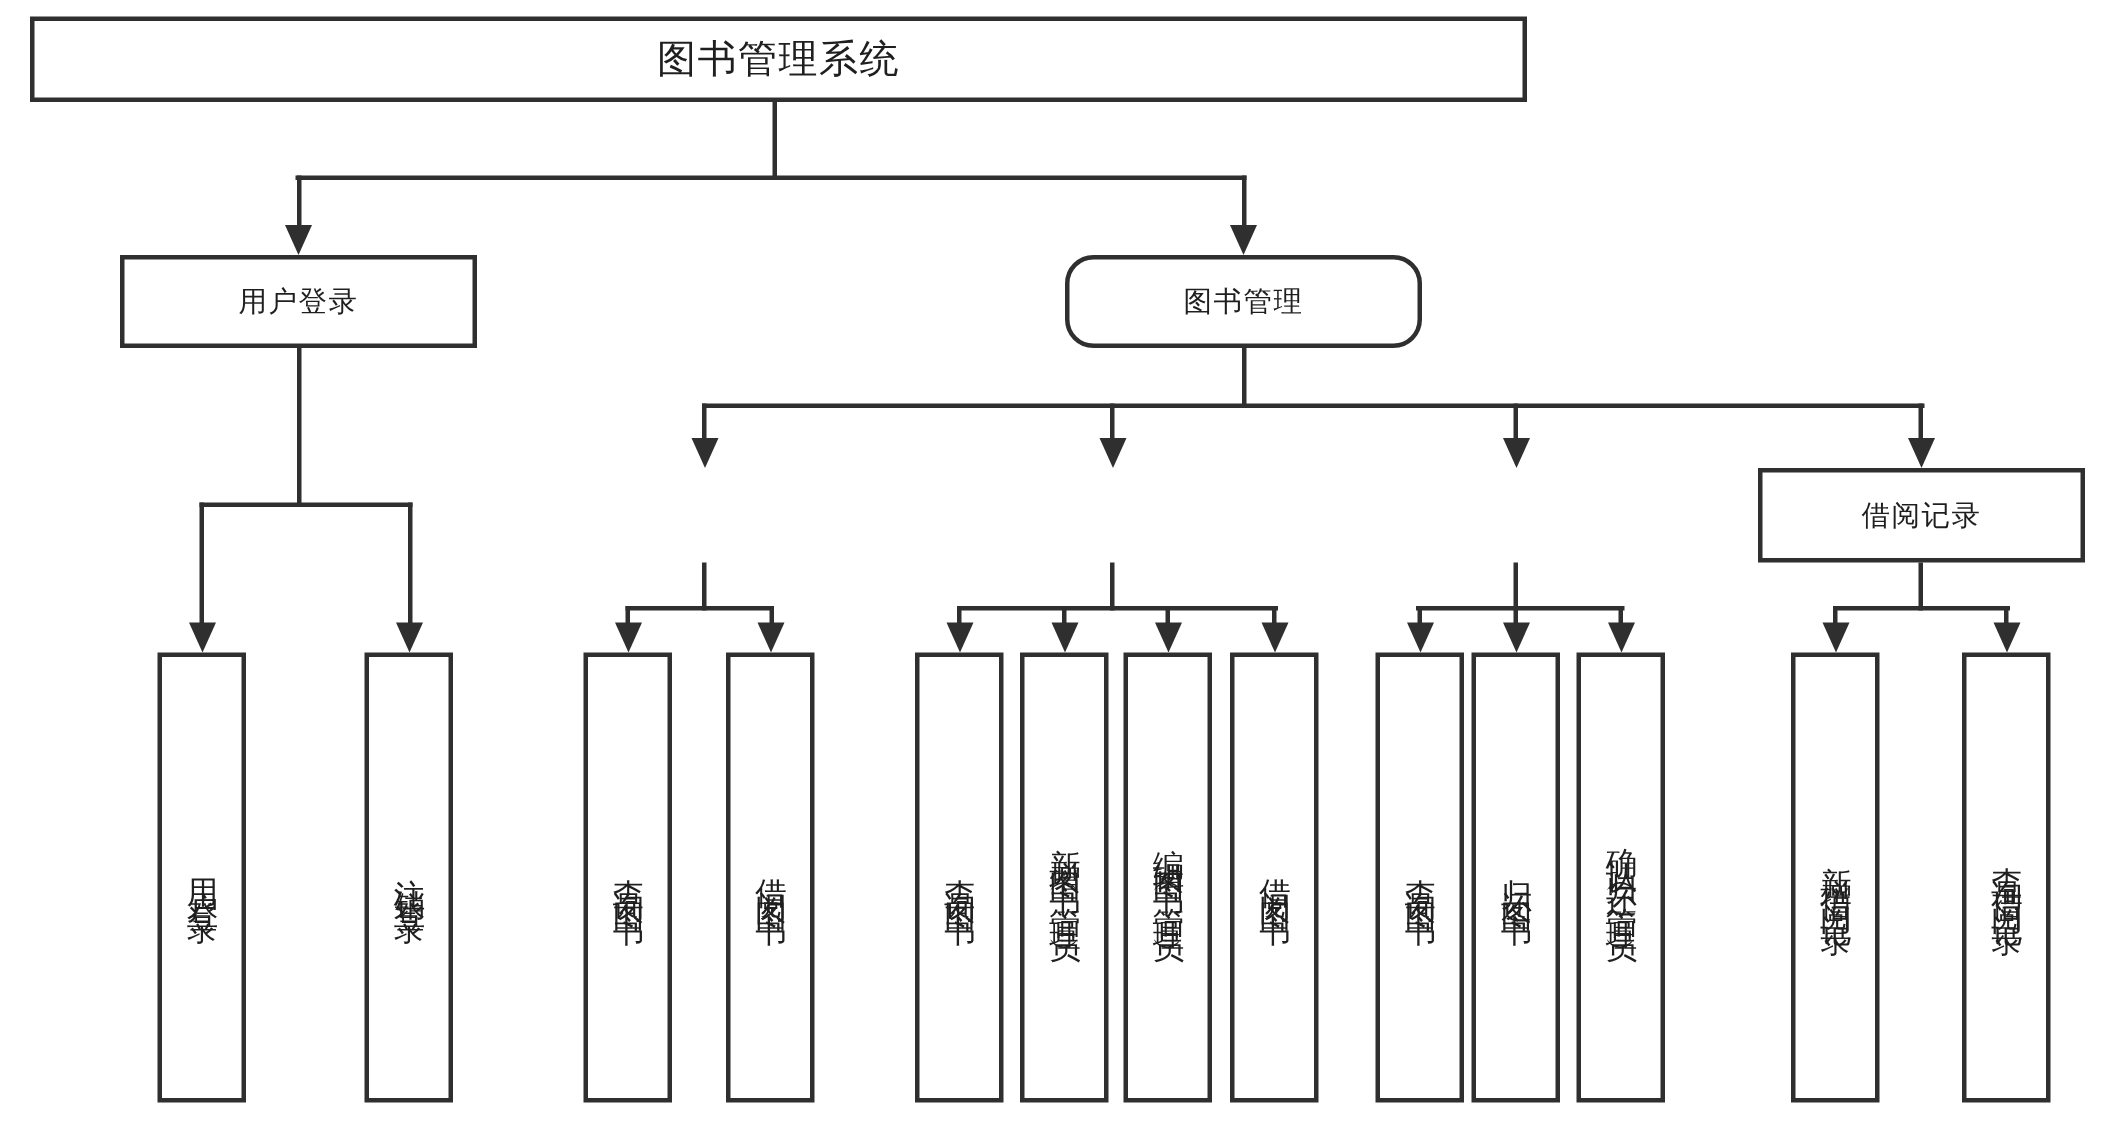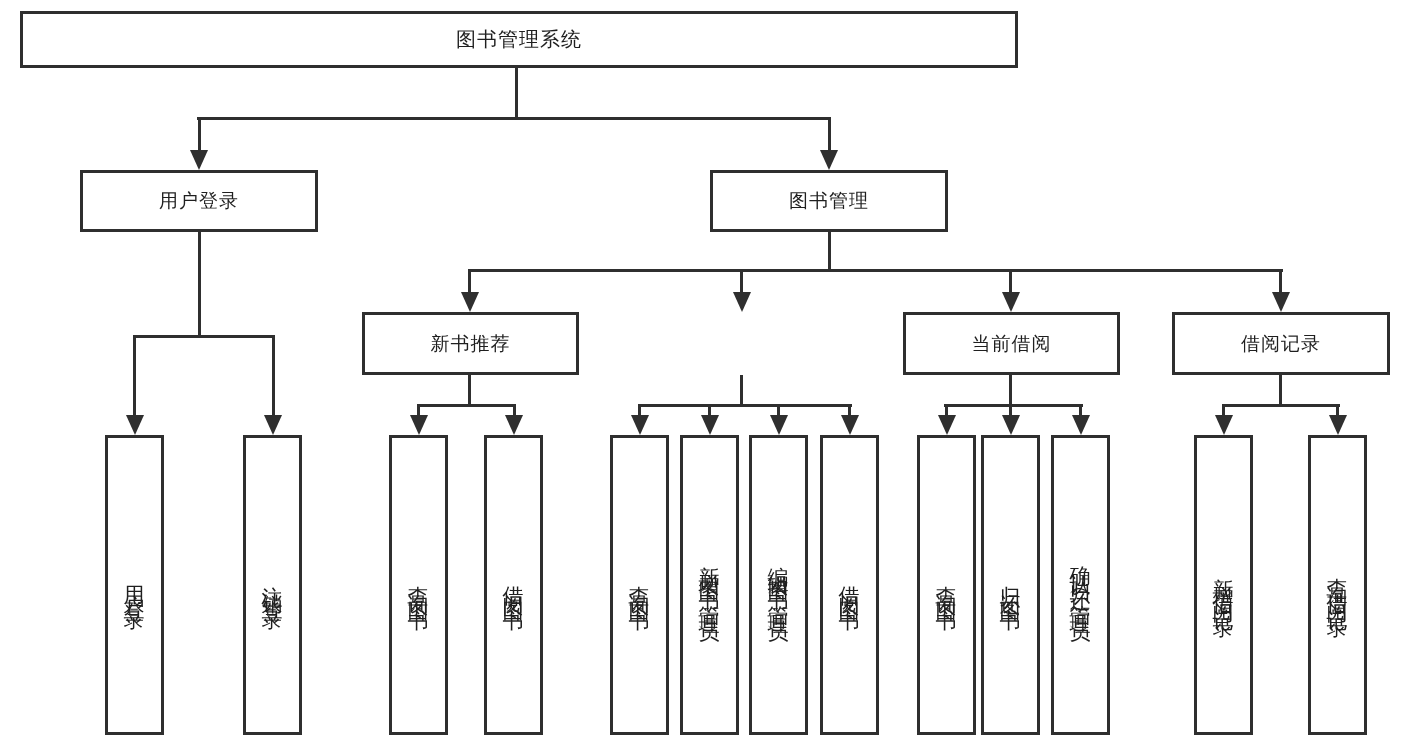--- a/index.html
+++ b/index.html
@@ -13,21 +13,21 @@
   .box{
     position:absolute;
     border:3px solid #2f2f2f;
     background:#ffffff;
     display:flex;align-items:center;justify-content:center;
     box-sizing:border-box;
     font-size:19px;
     letter-spacing:1px;
     white-space:nowrap;
   }
-  .box.root{font-size:20px;align-items:center;}
+  .box.root{font-size:26px;align-items:center;}
   .leaf{
     position:absolute;
     top:435px;height:300px;width:59px;
     border:3px solid #2f2f2f;
     background:#ffffff;
     box-sizing:border-box;
     display:flex;align-items:center;justify-content:center;
   }
   .leaf .vtext{
     writing-mode:vertical-rl;
@@ -66,21 +66,21 @@
   <div class="vline" style="left:515px;top:68px;height:52px;"></div>
   <div class="hline" style="left:197px;top:117px;width:634px;"></div>
   <div class="vline" style="left:198px;top:117px;height:33px;"></div>
   <div class="arrow" style="left:190px;top:150px;"></div>
   <div class="vline" style="left:828px;top:117px;height:33px;"></div>
   <div class="arrow" style="left:820px;top:150px;"></div>
 
   <div class="box" style="left:80px;top:170px;width:238px;height:62px;">
     <span>用户登录</span>
   </div>
-  <div class="box" style="left:710px;top:170px;width:238px;height:62px;">
+  <div class="box" style="left:710px;top:170px;width:238px;height:62px;border-radius:19px;">
     <span>图书管理</span>
   </div>
 
   <div class="vline" style="left:198px;top:232px;height:106px;"></div>
   <div class="hline" style="left:133px;top:335px;width:142px;"></div>
   <div class="vline" style="left:133px;top:335px;height:82px;"></div>
   <div class="arrow" style="left:126px;top:415px;"></div>
   <div class="vline" style="left:272px;top:335px;height:82px;"></div>
   <div class="arrow" style="left:264px;top:415px;"></div>
 
@@ -88,26 +88,20 @@
   <div class="hline" style="left:468px;top:269px;width:815px;"></div>
   <div class="vline" style="left:468px;top:269px;height:24px;"></div>
   <div class="arrow" style="left:461px;top:292px;"></div>
   <div class="vline" style="left:740px;top:269px;height:24px;"></div>
   <div class="arrow" style="left:733px;top:292px;"></div>
   <div class="vline" style="left:1009px;top:269px;height:24px;"></div>
   <div class="arrow" style="left:1002px;top:292px;"></div>
   <div class="vline" style="left:1279px;top:269px;height:24px;"></div>
   <div class="arrow" style="left:1272px;top:292px;"></div>
 
-  <div class="box" style="left:362px;top:312px;width:217px;height:63px;">
-    <span>新书推荐</span>
-  </div>
-  <div class="box" style="left:903px;top:312px;width:217px;height:63px;">
-    <span>当前借阅</span>
-  </div>
   <div class="box" style="left:1172px;top:312px;width:218px;height:63px;">
     <span>借阅记录</span>
   </div>
 
   <div class="vline" style="left:468px;top:375px;height:32px;"></div>
   <div class="hline" style="left:417px;top:404px;width:99px;"></div>
   <div class="vline" style="left:417px;top:404px;height:13px;"></div>
   <div class="arrow" style="left:410px;top:415px;"></div>
   <div class="vline" style="left:513px;top:404px;height:13px;"></div>
   <div class="arrow" style="left:505px;top:415px;"></div>

